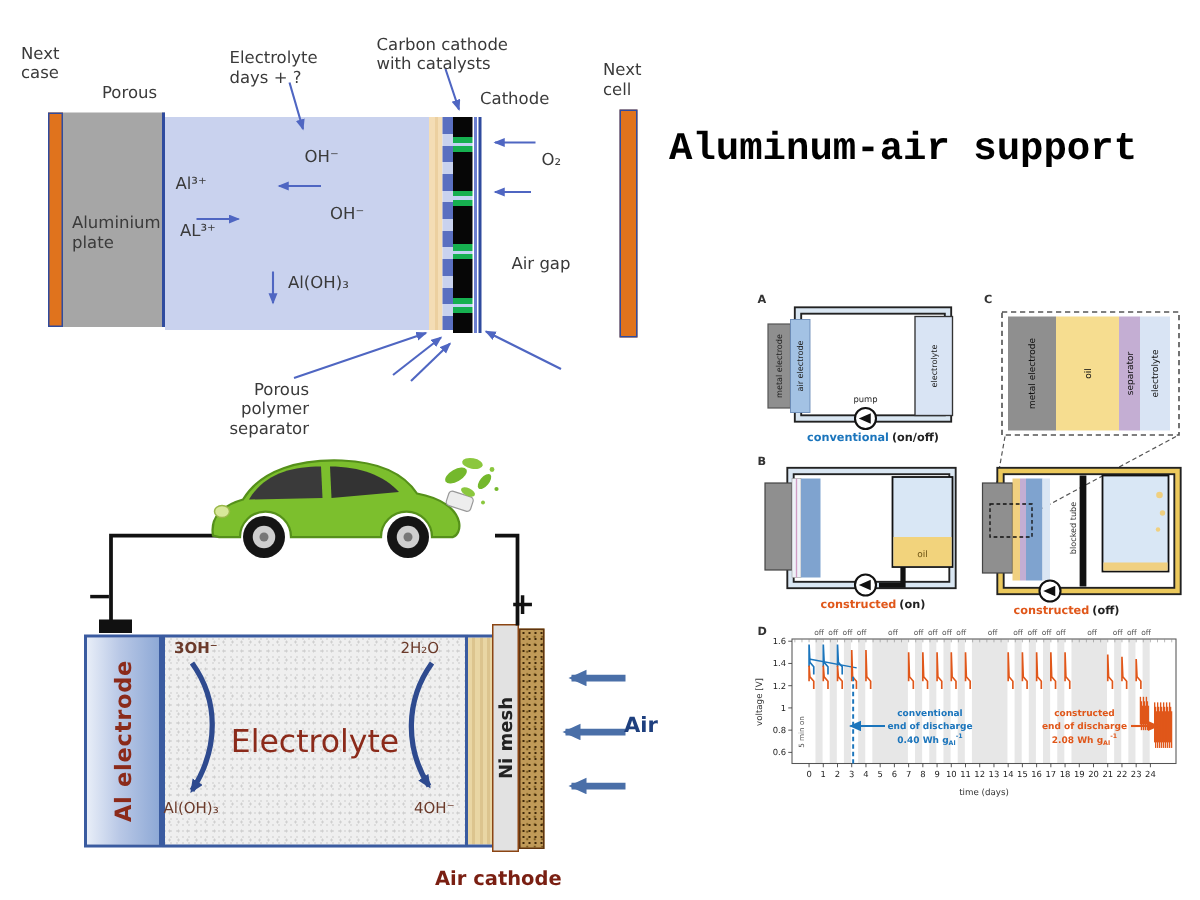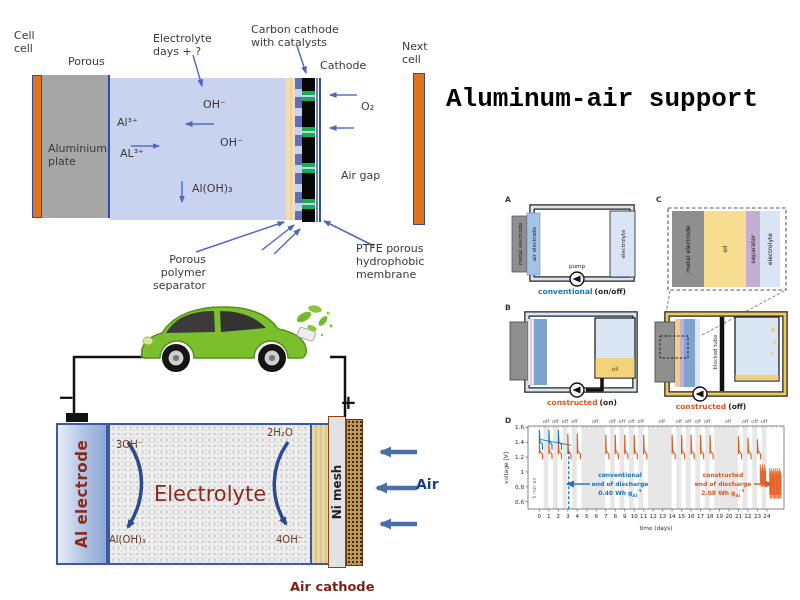--- a/index.html
+++ b/index.html
@@ -85,36 +85,35 @@
       <path d="M214,124 L186,124" marker-end="url(#mb)"></path>
       <path d="M131,146 L159,146" marker-end="url(#mb)"></path>
       <path d="M182,181 L182,202" marker-end="url(#mb)"></path>
       <path d="M196,252 L284,222" marker-end="url(#mb)"></path>
       <path d="M262,250 L294,225" marker-end="url(#mb)"></path>
       <path d="M274,254 L300,229" marker-end="url(#mb)"></path>
       <path d="M374,246 L324,221" marker-end="url(#mb)"></path>
     </g>
   </svg>
 
-  <div class="lbl" style="left:14px;top:30px;width:40px;">Cell cell</div>
+  <div class="lbl" style="left:14px;top:30px;width:40px;">Next case</div>
   <div class="lbl" style="left:68px;top:56px;">Porous</div>
   <div class="lbl" style="left:153px;top:33px;width:70px;">Electrolyte days + ?</div>
   <div class="lbl" style="left:251px;top:24px;width:105px;">Carbon cathode with catalysts</div>
   <div class="lbl" style="left:320px;top:60px;">Cathode</div>
   <div class="lbl" style="left:402px;top:41px;width:32px;">Next cell</div>
   <div class="lbl" style="left:361px;top:101px;">O₂</div>
   <div class="lbl" style="left:341px;top:170px;">Air gap</div>
   <div class="lbl" style="left:203px;top:99px;">OH⁻</div>
   <div class="lbl" style="left:117px;top:117px;">Al³⁺</div>
   <div class="lbl" style="left:220px;top:137px;">OH⁻</div>
   <div class="lbl" style="left:120px;top:148px;">AL³⁺</div>
   <div class="lbl" style="left:192px;top:183px;">Al(OH)₃</div>
   <div class="lbl" style="left:48px;top:143px;width:62px;">Aluminium plate</div>
   <div class="lbl ctr" style="left:140px;top:254px;width:66px;">Porous polymer separator</div>
-  <div class="lbl" style="left:356px;top:243px;width:86px;">PTFE porous hydrophobic membrane</div>
 </div>
 
 <div id="main-title" class="abs">Aluminum-air support</div>
 
 <div id="ev-panel" class="abs">
   <div class="block al-el">
     <span class="vtext">Al electrode</span>
   </div>
   <div class="block elyte-box">
     <span class="elyte-word">Electrolyte</span>
@@ -167,21 +166,21 @@
 
     <g stroke="#4a6fa8" stroke-width="4.5">
       <path d="M417,157 L381,157" marker-end="url(#msteel)"></path>
       <path d="M417,193 L377,193" marker-end="url(#msteel)"></path>
       <path d="M417,229 L381,229" marker-end="url(#msteel)"></path>
     </g>
   </svg>
 
   <div class="term" style="left:58px;top:90px;">−</div>
   <div class="term" style="left:340px;top:95px;">+</div>
-  <div class="rxn" style="left:116px;top:144px;">3OH⁻</div>
+  <div class="rxn" style="left:116px;top:132px;font-weight:bold;">3OH⁻</div>
   <div class="rxn" style="left:109px;top:239px;">Al(OH)₃</div>
   <div class="rxn" style="left:267px;top:132px;">2H₂O</div>
   <div class="rxn" style="left:276px;top:239px;">4OH⁻</div>
   <div class="abs" id="air-word">Air</div>
   <div class="abs" id="air-cath-lbl">Air cathode</div>
 </div>
 
 <svg class="abs" style="left:498px;top:190px;" width="302" height="225" viewBox="0 0 302 225">
 
   <g>

